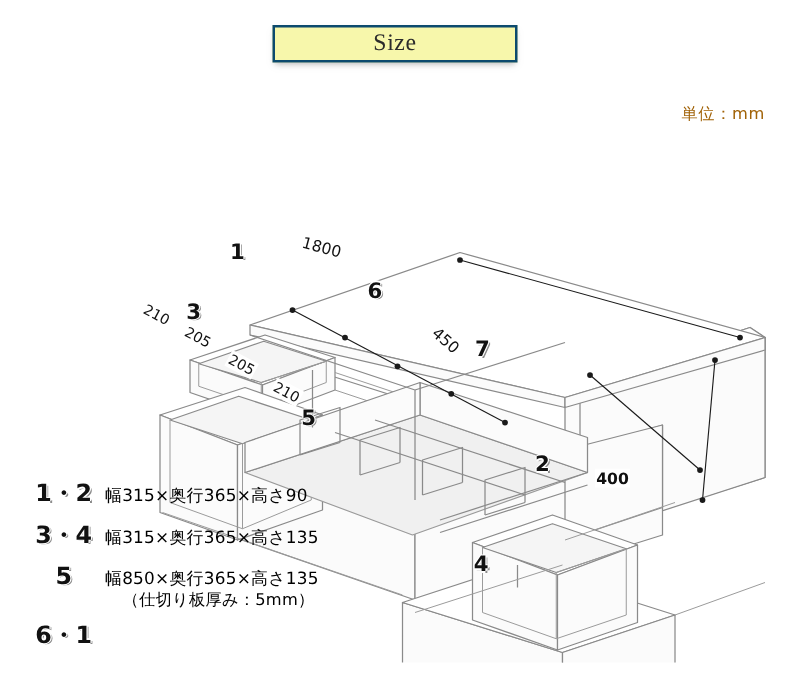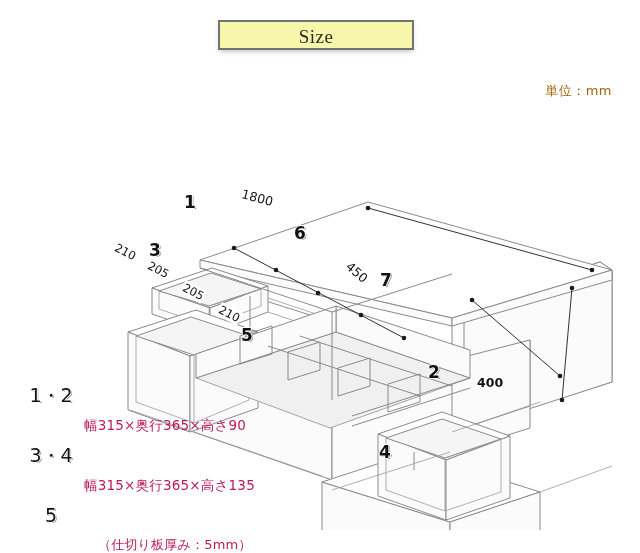--- a/index.html
+++ b/index.html
@@ -11,23 +11,23 @@
     overflow:hidden;
     position:relative;
   }
   .page{position:relative;width:640px;height:553px;}
 
   
   .banner{
     position:absolute;left:218px;top:20px;
     width:196px;height:30px;
     background:#f7f7ab;
-    border:2px solid #737373;
+    border:2px solid #0c4a6e;
     box-sizing:border-box;
-    display:flex;align-items:flex-end;justify-content:center;
+    display:flex;align-items:center;justify-content:center;
     box-shadow:0 3px 5px -2px rgba(120,120,120,.55);
   }
   .banner-text{
     font-family:"Liberation Serif","DejaVu Serif",serif;
     font-size:19px;color:#2b2b2b;letter-spacing:.5px;
   }
 
   
   .unit-note{
     position:absolute;right:28px;top:82px;
@@ -45,34 +45,33 @@
   }
   .legend-row{
     display:flex;align-items:flex-start;
     margin-bottom:11px;
   }
   .legend-row.tight{margin-bottom:9px;}
   .legend-key{
     width:66px;flex:0 0 66px;
     text-align:center;
     font-family:"DejaVu Sans","Liberation Sans",sans-serif;
-    font-size:19px;font-weight:normal;
+    font-size:19px;font-weight:bold;
     color:#111;
     letter-spacing:0px;
     text-shadow:
        1px 0 0 #fff, -1px 0 0 #fff, 0 1px 0 #fff, 0 -1px 0 #fff,
        1.6px 1.2px 0 #8d8d8d;
     line-height:1.15;
   }
   .legend-val{
     font-family:"DejaVu Sans","Liberation Sans",sans-serif;
-    font-size:13.5px;color:#be185d;line-height:1.35;
+    font-size:13.5px;color:#000000;line-height:1.35;
     letter-spacing:.2px;
     padding-top:3px;
-    margin-top:28px;
   }
   .legend-val .sub{display:block;font-size:13px;text-indent:14px;}
 
   
   .callout{
     position:absolute;
     font-family:"DejaVu Sans","Liberation Sans",sans-serif;
     font-size:17px;font-weight:bold;color:#111;
     text-shadow:
        1px 0 0 #fff, -1px 0 0 #fff, 0 1px 0 #fff, 0 -1px 0 #fff,
@@ -240,20 +239,21 @@
     <div class="legend-row">
       <div class="legend-key">3・4</div>
       <div class="legend-val">
         <span>幅315×奥行365×高さ135</span>
       </div>
     </div>
 
     <div class="legend-row tight">
       <div class="legend-key">5</div>
       <div class="legend-val">
+        <span>幅850×奥行365×高さ135</span>
         <span class="sub">（仕切り板厚み：5mm）</span>
       </div>
     </div>
 
     <div class="legend-row">
       <div class="legend-key">6・1</div>
     </div>
 
   </div>
 

